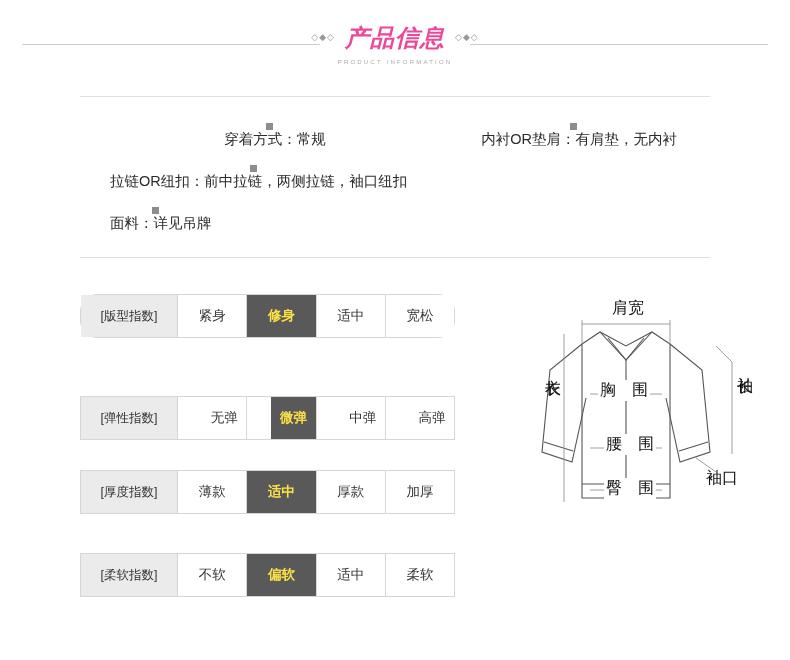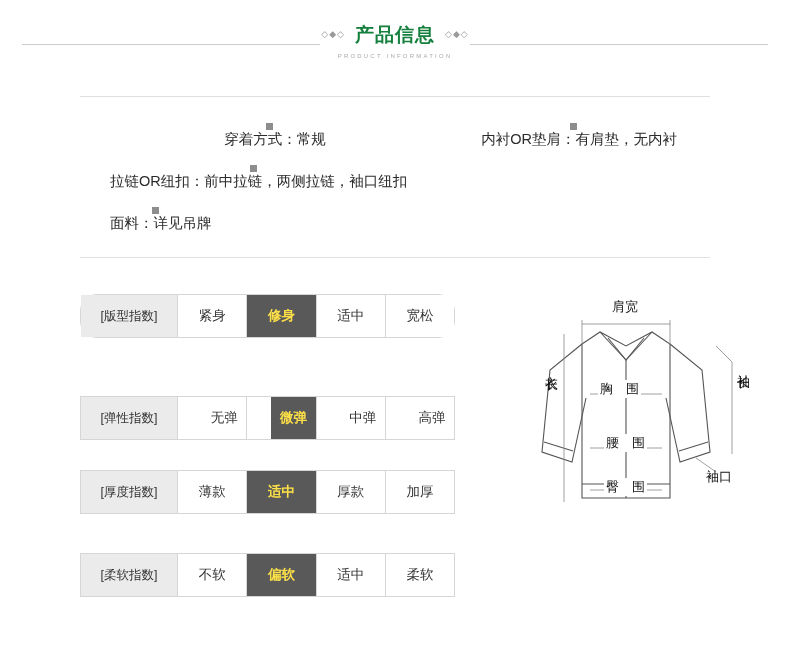--- a/index.html
+++ b/index.html
@@ -37,24 +37,25 @@
     top: 22px;
     text-align: center;
   }
   .title-row {
     display: flex;
     align-items: center;
     justify-content: center;
     gap: 10px;
   }
   .title-cn {
-    font-size: 19px;
+    font-size: 24px;
     font-weight: bold;
-    color: #15803d;
+    color: #ec4899;
     letter-spacing: 1px;
+    font-style: italic;
   }
   .diamonds {
     font-size: 9px;
     color: #999999;
     letter-spacing: 1px;
     line-height: 1;
     padding-bottom: 2px;
   }
   .title-en {
     margin-top: 5px;
@@ -143,21 +144,21 @@
   .diagram {
     position: absolute;
     left: 520px;
     top: 18px;
     width: 240px;
     height: 230px;
   }
   .diagram svg { display: block; }
   .dlabel {
     position: absolute;
-    font-size: 13px;
+    font-size: 16px;
     color: #111111;
   }
   .dlabel.vert {
     writing-mode: vertical-rl;
     text-orientation: upright;
     letter-spacing: 1px;
   }
 </style>
 </head>
 <body>

